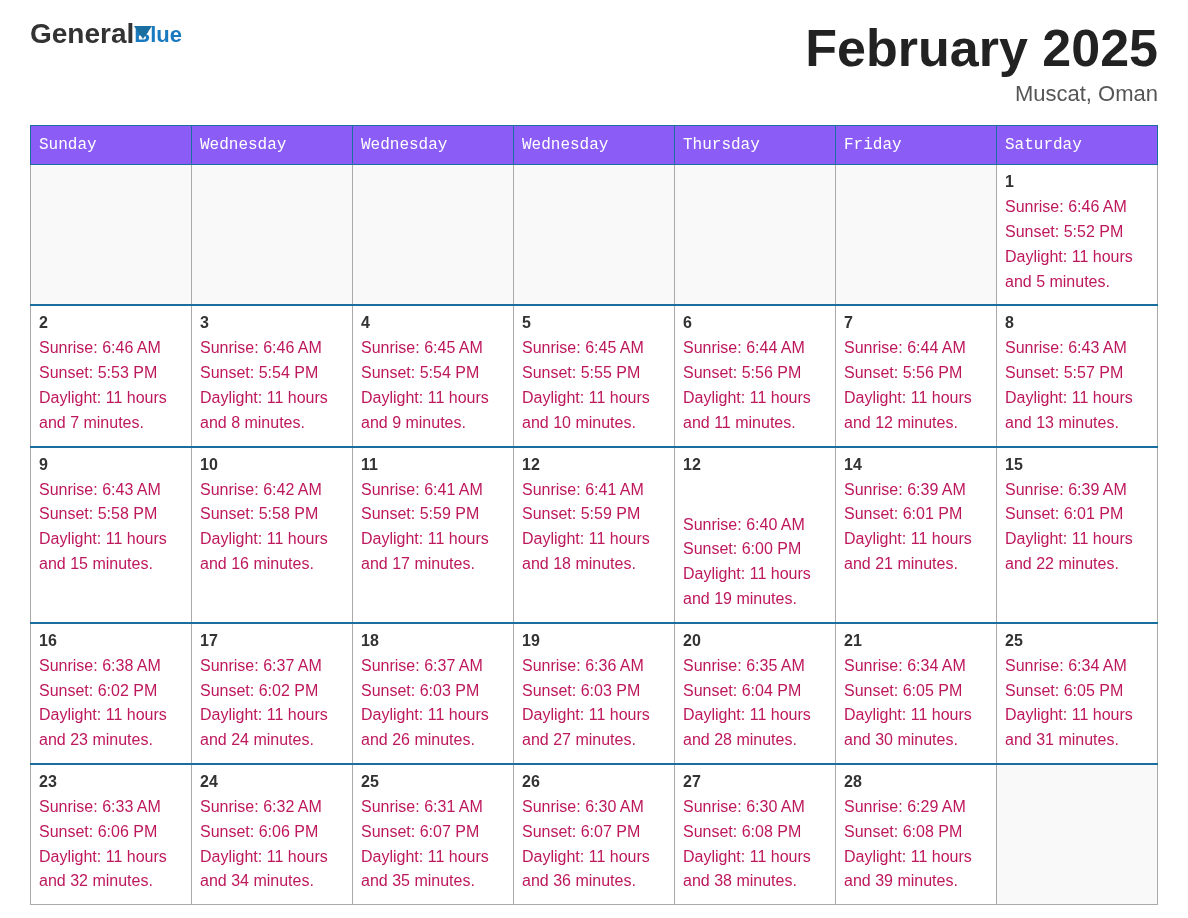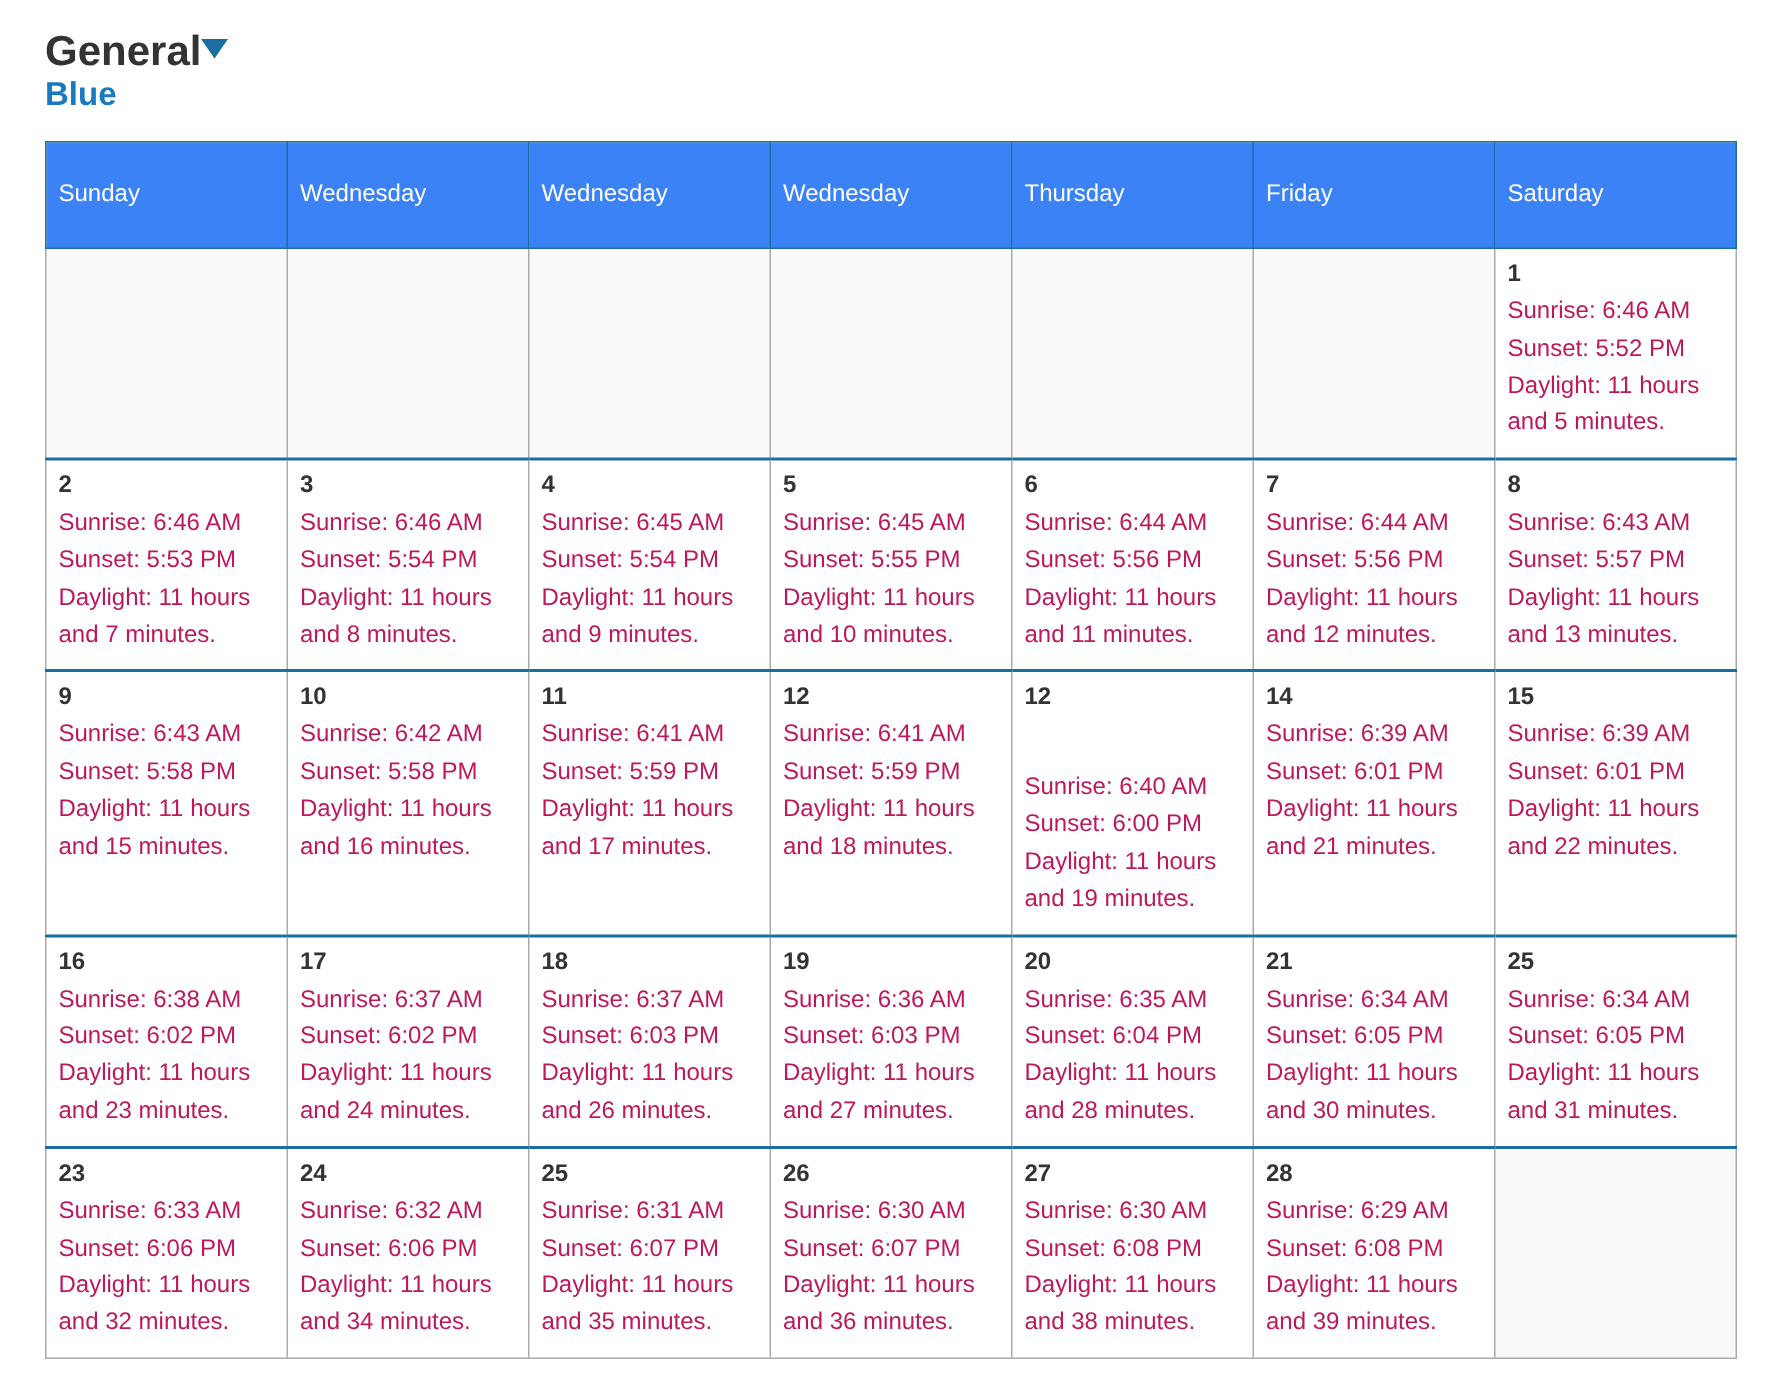--- a/index.html
+++ b/index.html
@@ -10,21 +10,20 @@
       padding: 20px 30px;
     }
     .header {
       display: flex;
       justify-content: space-between;
       align-items: flex-start;
       margin-bottom: 18px;
     }
     .logo {
       display: flex;
-      flex-direction: column;
       align-items: flex-start;
     }
     .logo-text {
       font-size: 28px;
       font-weight: bold;
       color: #333;
       line-height: 1;
     }
     .logo-bottom {
       font-size: 22px;
@@ -45,27 +44,28 @@
       font-size: 22px;
       color: #555;
       margin-top: 4px;
     }
     .calendar {
       width: 100%;
       border-collapse: collapse;
       table-layout: fixed;
     }
     .calendar th {
-      background-color: #3b82f6;
+      background-color: #8b5cf6;
       color: #fff;
-      padding: 26px 8px;
+      padding: 10px 8px;
       font-size: 16px;
       font-weight: normal;
       text-align: left;
       border: 1px solid #1a6fa0;
+      font-family: Liberation Mono, monospace;
     }
     .calendar td {
       vertical-align: top;
       padding: 8px 8px 10px 8px;
       border: 1px solid #aaa;
       min-height: 110px;
       font-size: 13px;
       color: #333;
       background: #fff;
     }
@@ -92,20 +92,24 @@
 
 <div class="header">
   <div class="logo">
     <div class="logo-text">
       Gener<span style="display:inline-block; position:relative;">al
         <span style="display:inline-block; width:0; height:0; border-left:9px solid transparent; border-right:9px solid transparent; border-top:13px solid #1a6fa0; position:absolute; right:-18px; top:6px;"></span>
       </span>
     </div>
     <div class="logo-bottom">Blue</div>
   </div>
+  <div class="title-block">
+    <div class="month-title">February 2025</div>
+    <div class="location">Muscat, Oman</div>
+  </div>
 </div>
 
 <table class="calendar">
   <thead>
     <tr>
     <th>Sunday</th>
         <th>Wednesday</th>
         <th>Wednesday</th>
         <th>Wednesday</th>
         <th>Thursday</th>

